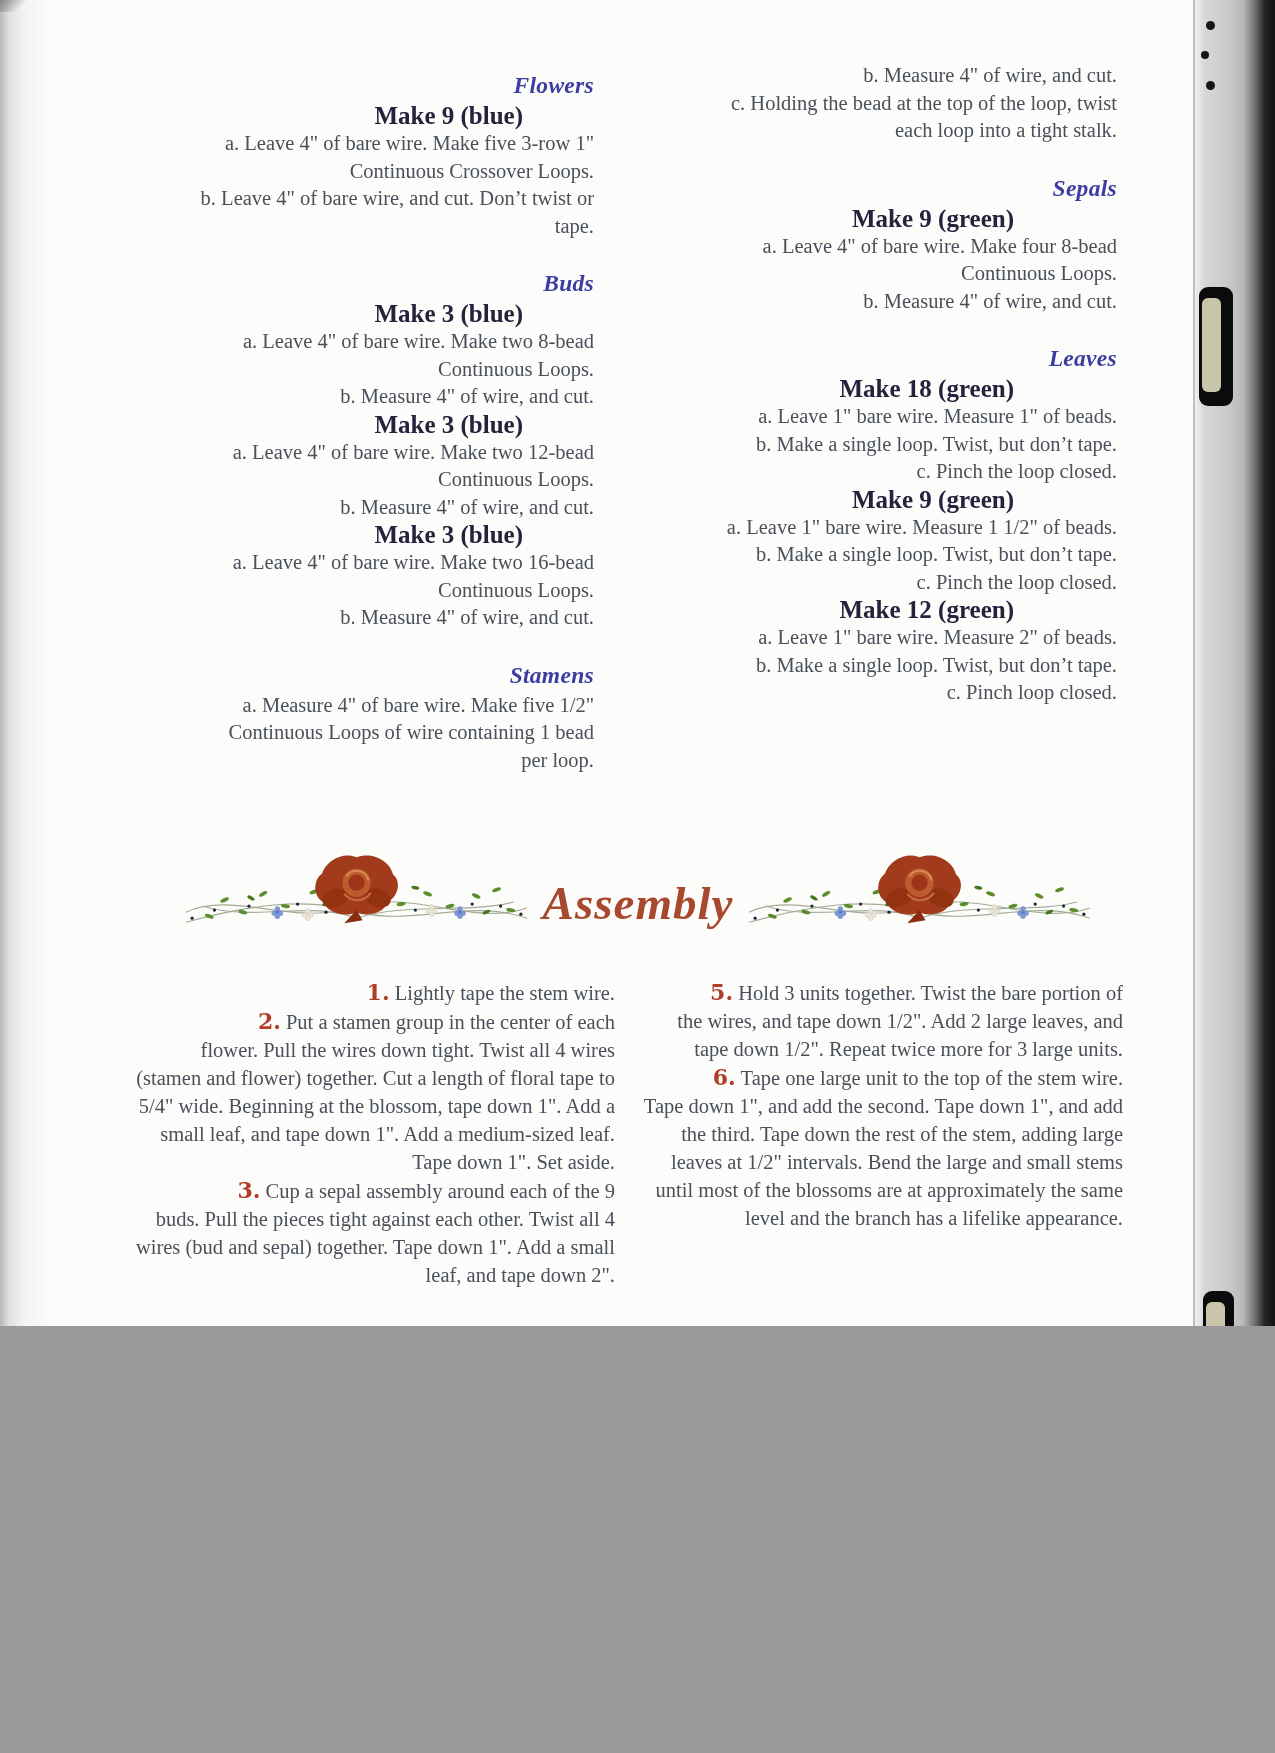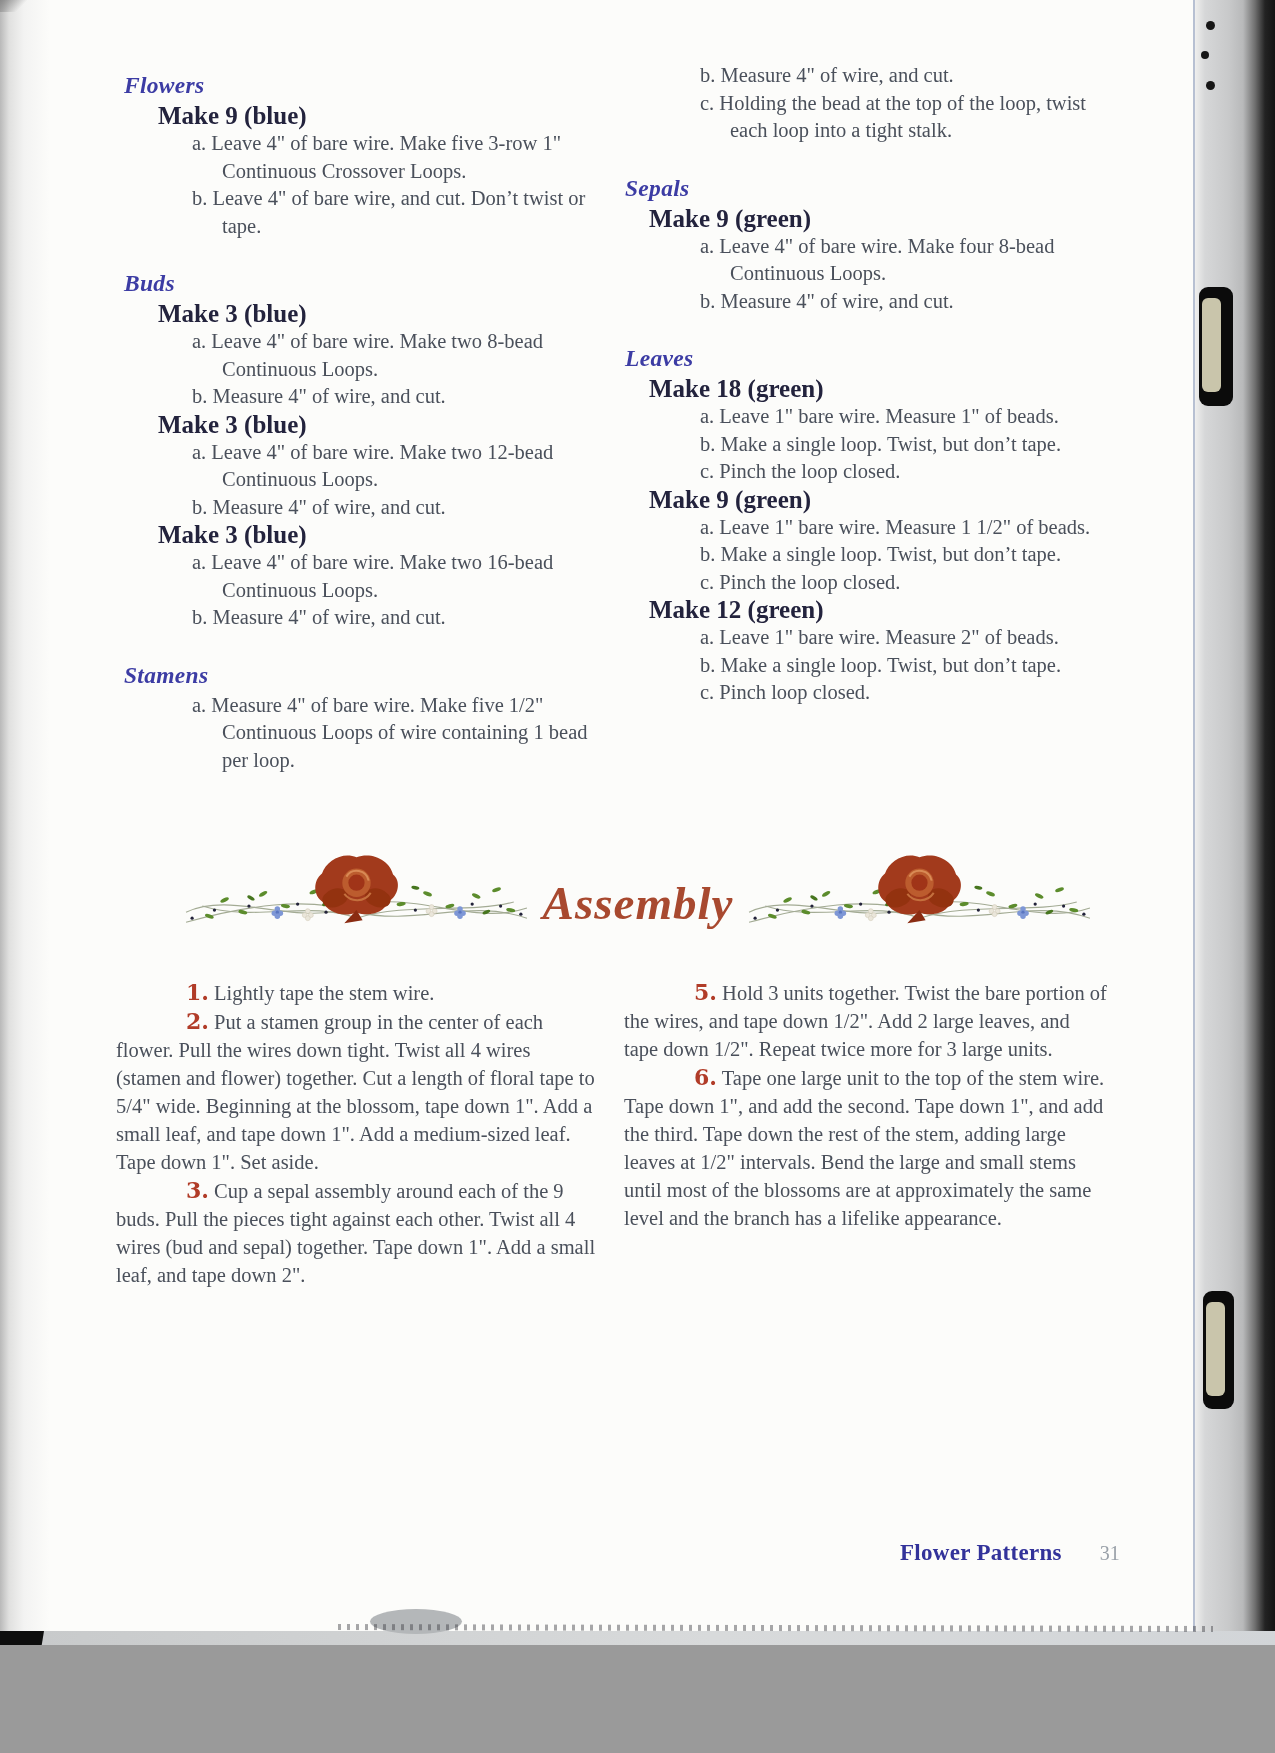--- a/index.html
+++ b/index.html
@@ -1,17 +1,17 @@
 <!DOCTYPE html>
 <html><head>
 <meta charset="utf-8">
 <style>
   html,body{margin:0;padding:0;}
   body{width:1275px;height:1753px;background:#9a9a9a;font-family:"Liberation Serif","DejaVu Serif",serif;}
-  #scan{position:relative;width:1275px;height:1645px;background:#fcfcfa;overflow:hidden;}
+  #scan{position:relative;width:1275px;height:1326px;background:#fcfcfa;overflow:hidden;text-align:right;}
 
   
   #left-shade{position:absolute;left:0;top:0;width:50px;height:1634px;
     background:linear-gradient(90deg,#b9b9b9 0px,#e0e0df 9px,#f3f3f2 24px,rgba(255,255,255,0) 50px);}
   #right-gutter{position:absolute;top:0;left:1193px;width:82px;height:1634px;
     border-left:2px solid #b7c0d2;
     background:linear-gradient(90deg,#efefee 0px,#d6d7d8 10px,#c8c9ca 34px,#b8b9ba 48px,#6f6f6f 60px,#232323 70px,#101010 82px);}
   .binding-tab{position:absolute;background:#0b0b0b;border-radius:9px;}
   .binding-tab .inner{position:absolute;left:3px;top:11px;width:19px;height:94px;background:#c9c5ab;border-radius:6px;}
   #tab1{left:1199px;top:287px;width:34px;height:119px;}
@@ -43,21 +43,21 @@
   #col-right p.step{margin-left:75px;}
 
   
   #assembly-banner{position:absolute;left:108px;top:842px;width:1060px;height:122px;
     display:flex;align-items:center;justify-content:center;}
   .orn{width:345px;height:112px;flex:0 0 auto;}
   #assembly-title{flex:0 0 auto;padding:0 14px;font-family:Liberation Serif, serif;
     font-style:italic;font-weight:bold;font-size:47px;color:#a8492f;letter-spacing:1px;line-height:1;}
 
   
-  #assembly-cols{position:absolute;left:116px;top:978px;width:992px;display:flex;gap:25px;}
+  #assembly-cols{position:absolute;left:132px;top:978px;width:992px;display:flex;gap:25px;}
   .acol{width:483px;}
   p.astep{font-size:20.5px;color:#4a505b;line-height:28px;margin:0;text-indent:70px;}
   .anum{font-weight:bold;color:#b13c28;font-size:22px;font-family:"DejaVu Serif",serif;}
 
   
   #footer{position:absolute;left:900px;top:1540px;width:260px;display:flex;align-items:baseline;}
   #footer-label{font-weight:bold;font-size:23px;color:#32329a;letter-spacing:.3px;}
   #footer-page{font-size:20px;color:#99a0a8;margin-left:38px;}
 </style>
 </head>

